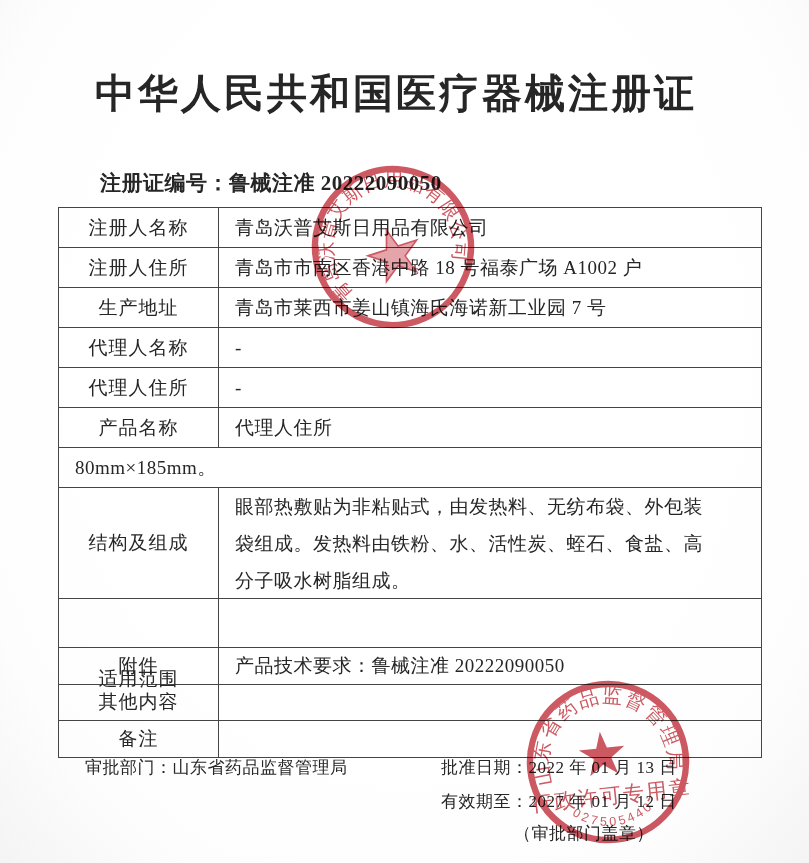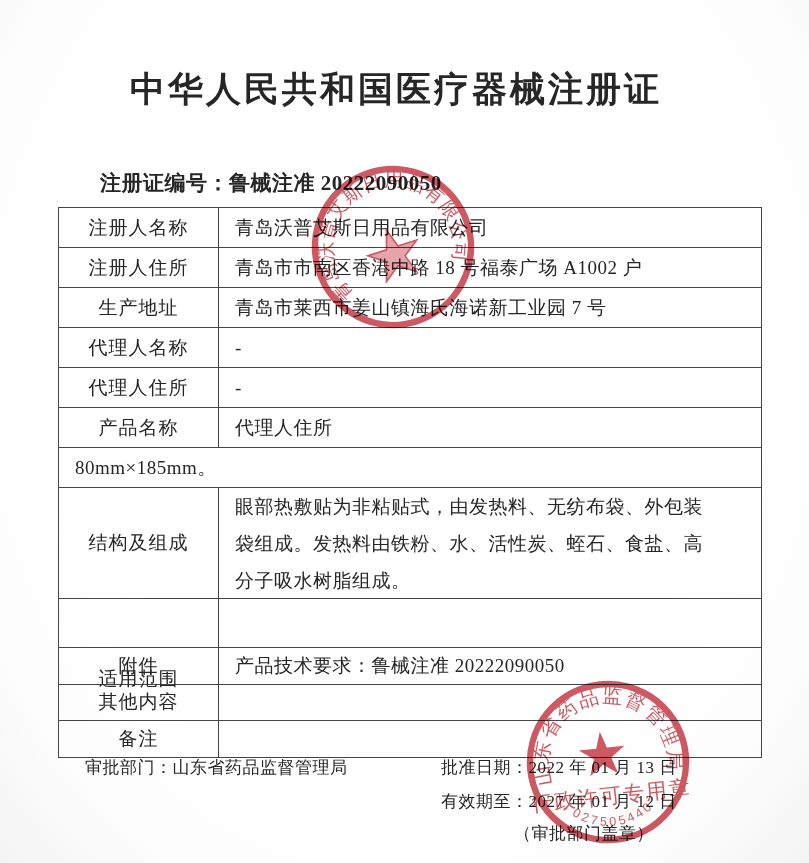--- a/index.html
+++ b/index.html
@@ -4,21 +4,21 @@
 <style>
   html,body{margin:0;padding:0;background:#ffffff;}
   .page{
     position:relative;width:809px;height:863px;overflow:hidden;
     background:radial-gradient(ellipse at 50% 42%, #ffffff 55%, #fdfdfd 80%, #f4f4f4 100%);
     font-family:"Liberation Serif","DejaVu Serif",serif;
     color:var(--text,#262626);
   }
   .title{
     position:absolute;top:66px;left:0;width:792px;margin:0;
-    text-align:center;font-size:35px;font-weight:700;letter-spacing:3px;
+    text-align:center;font-size:40px;font-weight:700;letter-spacing:3px;
   }
   .cert-line{
     position:absolute;left:100px;top:169px;
     font-size:21px;font-weight:600;letter-spacing:0.5px;white-space:nowrap;
   }
   .ctable{
     position:absolute;left:58px;top:207px;width:704px;
     border:1.5px solid var(--table-border,#454545);
     box-sizing:border-box;
   }

